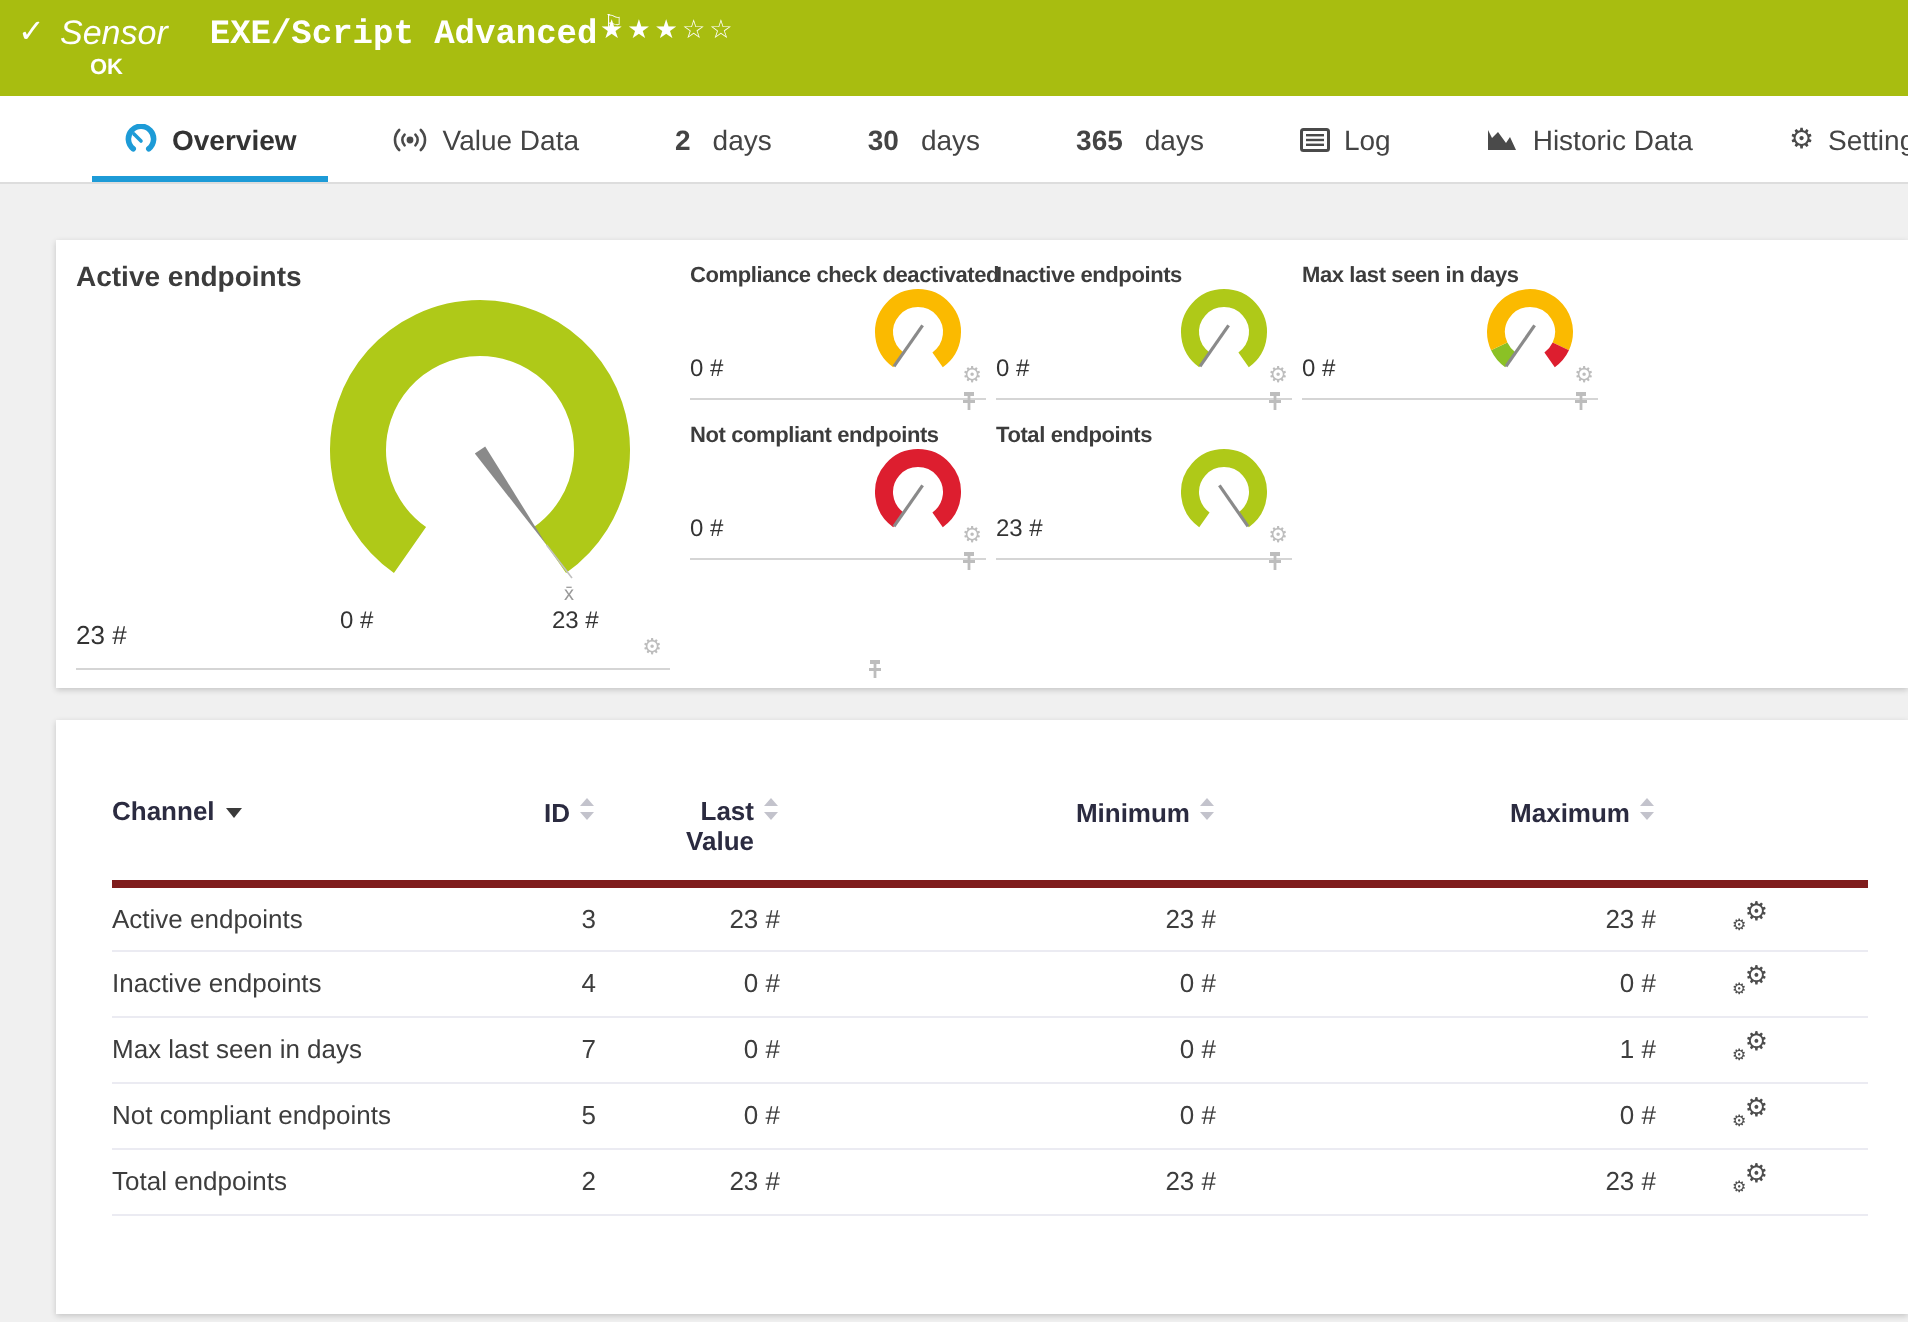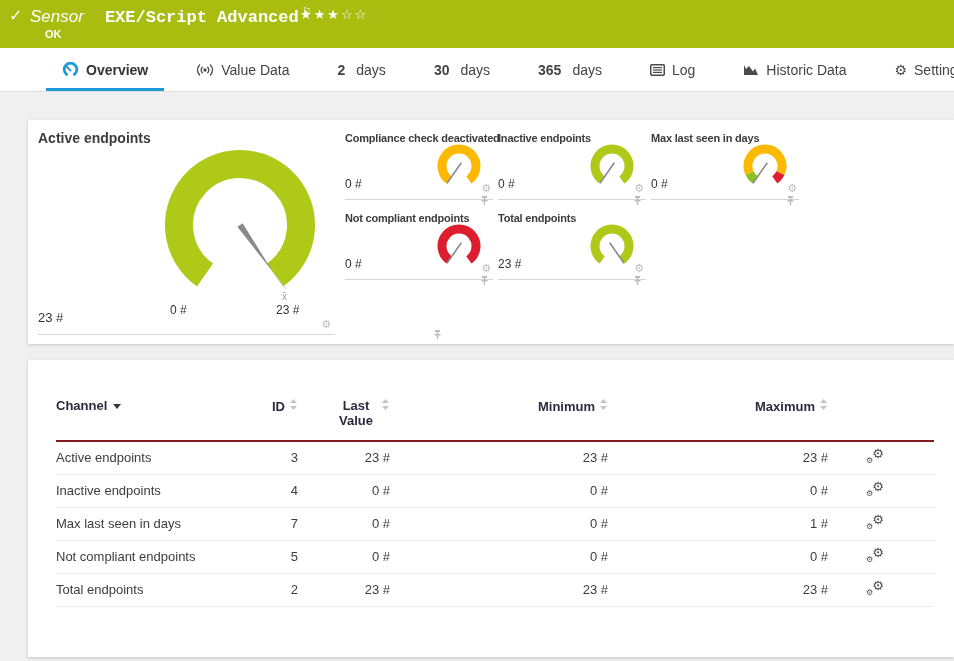--- a/index.html
+++ b/index.html
@@ -47,24 +47,24 @@
   
   .small-area { position:absolute; left:317px; top:0; right:0; padding-top:8px; display:flex; flex-wrap:wrap; }
   .small-panel { position:relative; width:148px; height:72px; margin-right:5px; margin-bottom:8px; border-bottom:1px solid #d5d5d5; }
   .small-panel .ptitle { font-size:11px; font-weight:600; color:#3c3c3c; white-space:nowrap; letter-spacing:-.2px; }
   .small-panel svg { position:absolute; right:2px; top:12px; }
   .small-panel .sm-value { position:absolute; left:0; bottom:8px; font-size:12px; color:#333; }
   .small-panel .panel-icons { right:2px; bottom:5px; }
 
   
   table { border-collapse:collapse; width:878px; table-layout:fixed; font-size:13px; }
-  th { color:#2b2b40; font-weight:bold; text-align:right; vertical-align:top; padding:14px 0 12px 0; border-bottom:2px solid #7f1d1d; }
+  th { color:#2b2b40; font-weight:bold; text-align:right; vertical-align:top; padding:14px 0 12px 0; border-bottom:4px solid #7f1d1d; }
   th.ch { text-align:left; width:180px; }
   th.id { width:62px; } th.lv { width:92px; } th.mi { width:218px; } th.ma { width:220px; } th.ic { width:106px; }
-  th .wrap { display:inline-block; width:42px; text-align:center; vertical-align:top;margin-left:28px; }
+  th .wrap { display:inline-block; width:42px; text-align:right; vertical-align:top;margin-left:28px; }
   td { padding:0; height:33px; border-bottom:1px solid #ebebf2; text-align:right; color:#3d3d3d; }
   td.ch { text-align:left; white-space:nowrap; overflow:hidden; }
   td.ic { text-align:left; padding-left:38px; }
   .sort-icon { display:inline-block; margin-left:4px; }
   .sort-caret { display:inline-block; margin-left:6px; width:0; height:0; border-left:4.5px solid transparent; border-right:4.5px solid transparent; border-top:5px solid #3a3a3a; vertical-align:middle; }
   .gears-icon { position:relative; display:inline-block; width:18px; height:16px; color:#4d4d4d; cursor:pointer; }
   .gears-icon .g1 { position:absolute; right:0; top:-2px; font-size:13px; }
   .gears-icon .g2 { position:absolute; left:0; bottom:-1px; font-size:8px; }
 </style>
 </head>

